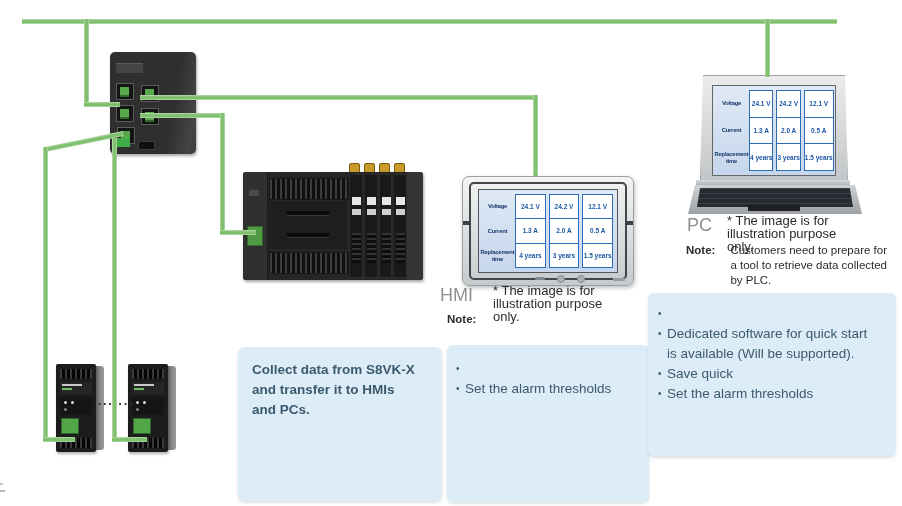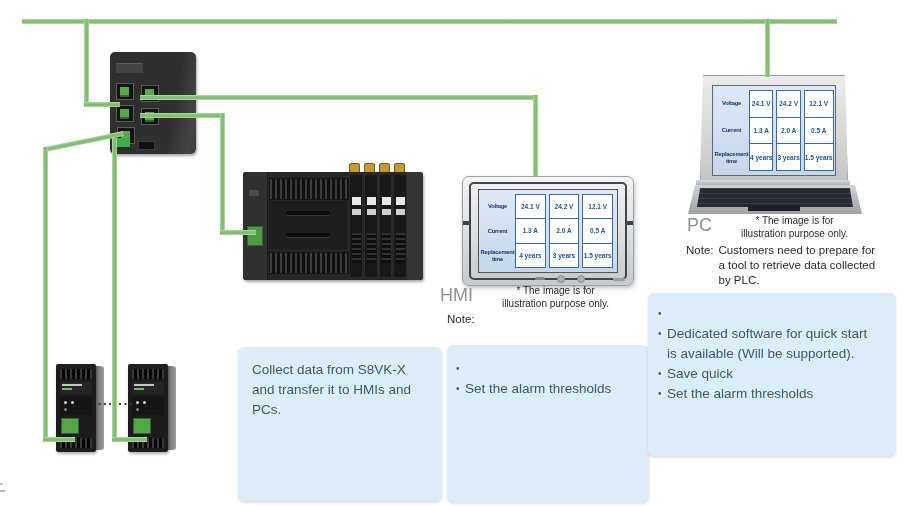--- a/index.html
+++ b/index.html
@@ -25,35 +25,35 @@
   .l-psu2-h{left:112px;top:437px;width:35px;}
   .l-pc-v{left:765px;top:19px;height:58px;}
 
   
   .callout{position:absolute;background:#dcedf8;border-radius:6px;z-index:1;
            color:#3b5a6e;font-size:13.5px;line-height:20px;
            box-shadow:0 2px 3px rgba(120,140,150,.25);}
   .box-plc{left:238px;top:347px;width:190px;height:141px;padding:13px 0 0 14px;}
   .box-hmi{left:447px;top:345px;width:193px;height:143px;padding:14px 0 0 9px;}
   .box-pc{left:648px;top:293px;width:238px;height:152px;padding:11px 0 0 10px;}
-  .box-plc p{margin:0;width:168px;}
+  .box-plc p{margin:0;width:168px;font-weight:bold;}
   .bullet-row{display:flex;align-items:flex-start;}
   .b-dot{width:9px;flex:0 0 9px;font-size:10px;line-height:20px;text-align:left;}
   .box-hmi .b-text{width:168px;}
   .box-pc .b-text{width:210px;}
 
   
   .dev-label{position:absolute;color:#8e9092;font-size:18px;z-index:5;}
   .lbl-hmi{left:440px;top:285px;}
   .lbl-pc{left:687px;top:215px;}
-  .disclaimer{position:absolute;color:#2b2b2b;font-size:10px;line-height:13px;text-align:center;z-index:5;}
+  .disclaimer{position:absolute;color:#2b2b2b;font-size:13px;line-height:13px;text-align:left;z-index:5;}
   .disc-hmi{left:493px;top:284px;width:125px;}
   .disc-pc{left:727px;top:214px;width:135px;}
   .note{position:absolute;display:flex;color:#2b2b2b;font-size:11.5px;line-height:15px;z-index:5;}
-  .note .note-prefix{flex:0 0 auto;margin-right:5px;}
+  .note .note-prefix{flex:0 0 auto;margin-right:15px;font-weight:bold;}
   .note-hmi{left:447px;top:312px;}
   .note-hmi .note-text{width:120px;}
   .note-pc{left:686px;top:243px;}
   .note-pc .note-text{width:158px;}
 
   
   .mini-table{position:absolute;inset:4px;display:flex;gap:3px;z-index:2;}
   .mt-labels{width:29px;display:flex;flex-direction:column;}
   .mt-label{flex:1;display:flex;align-items:center;justify-content:center;text-align:center;
             font-size:5.8px;font-weight:bold;color:#17376b;line-height:1.15;letter-spacing:-.2px;}

